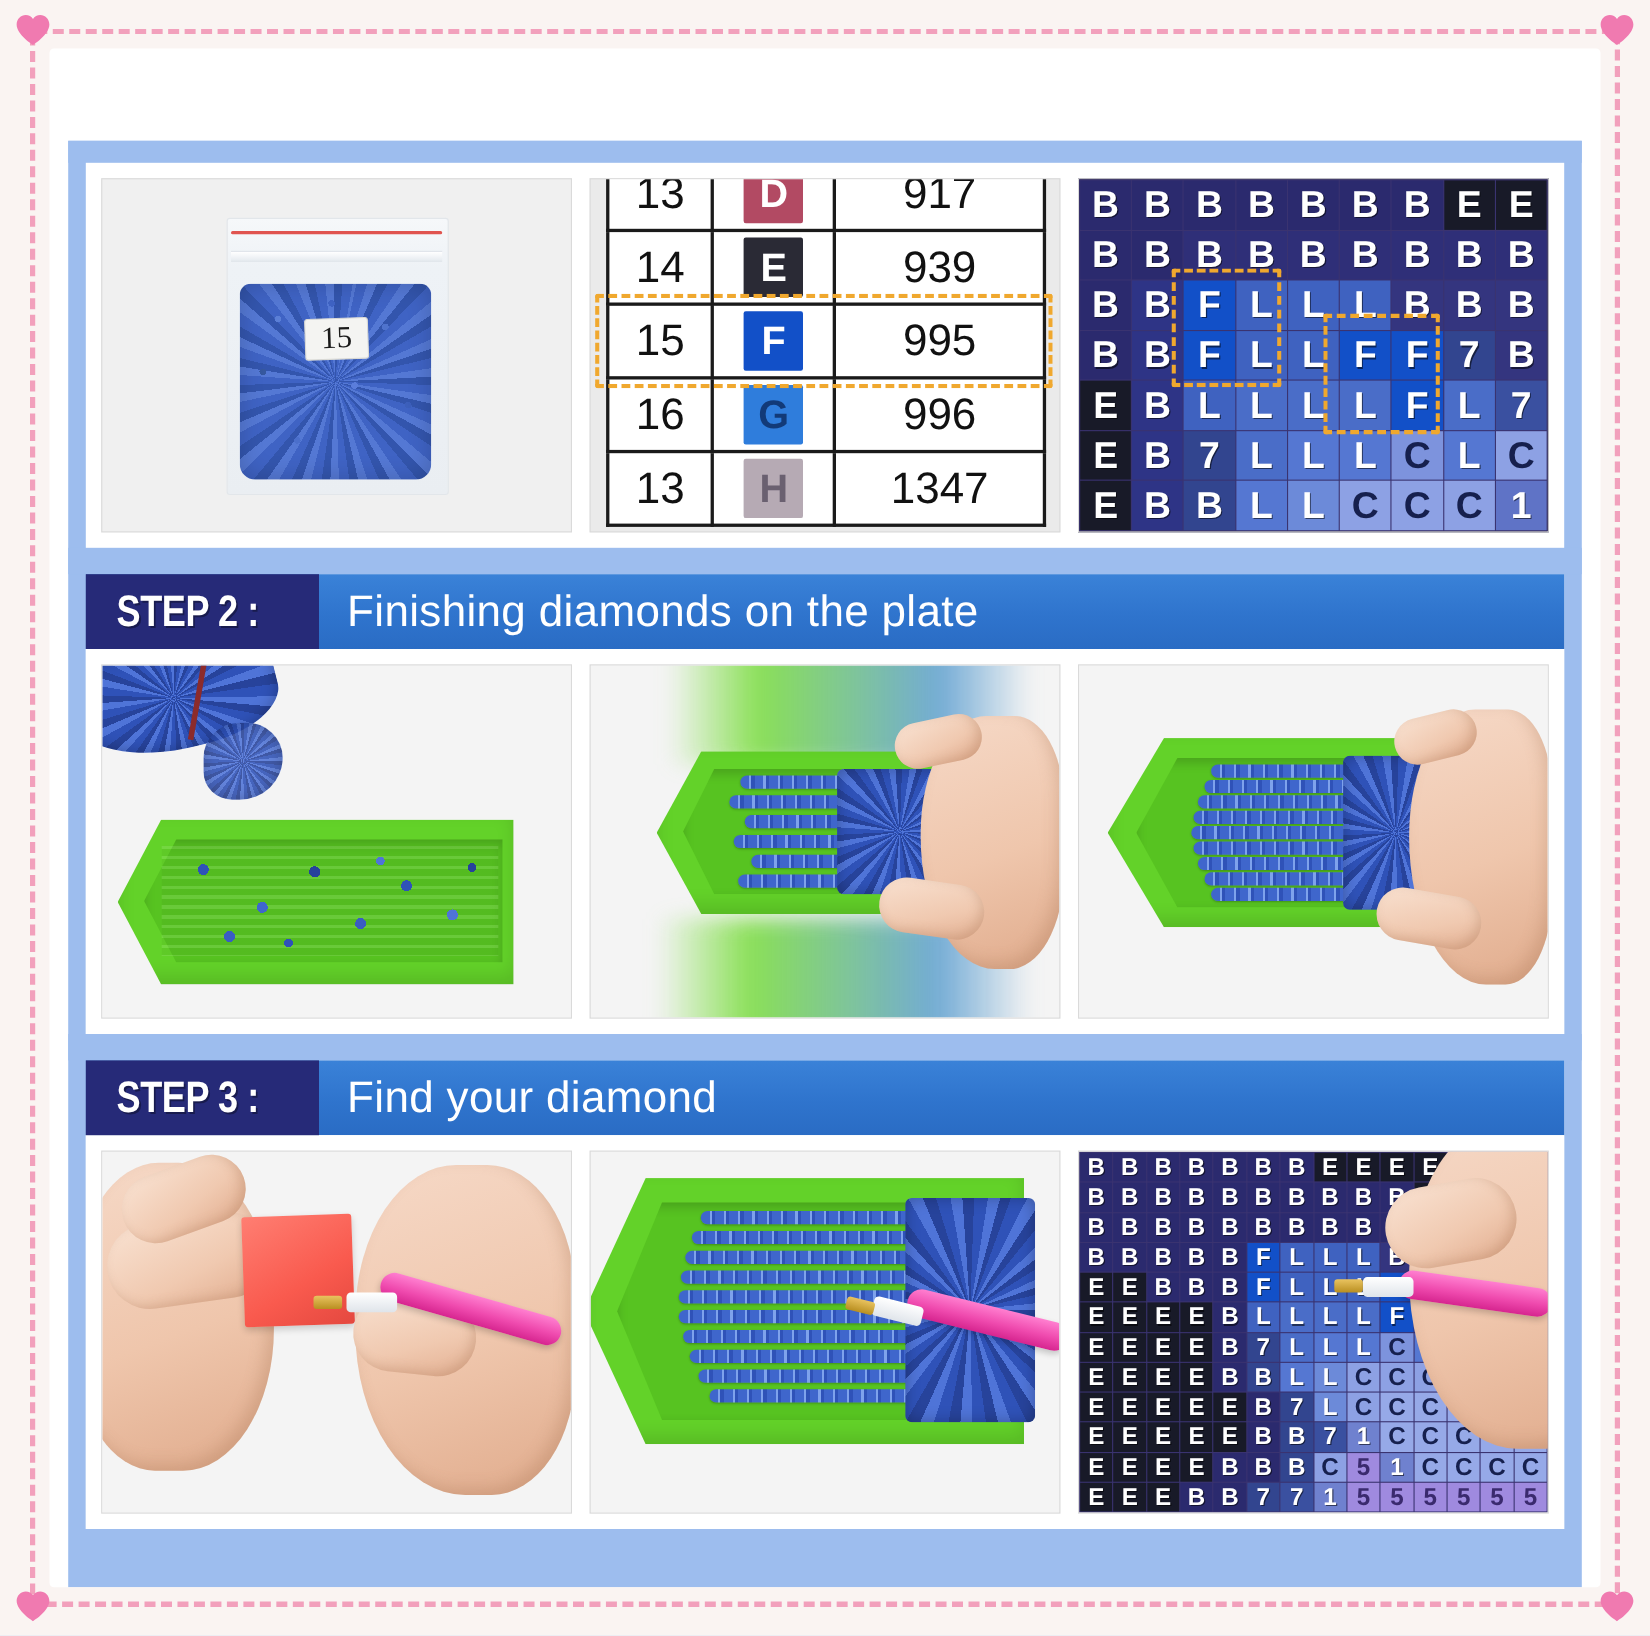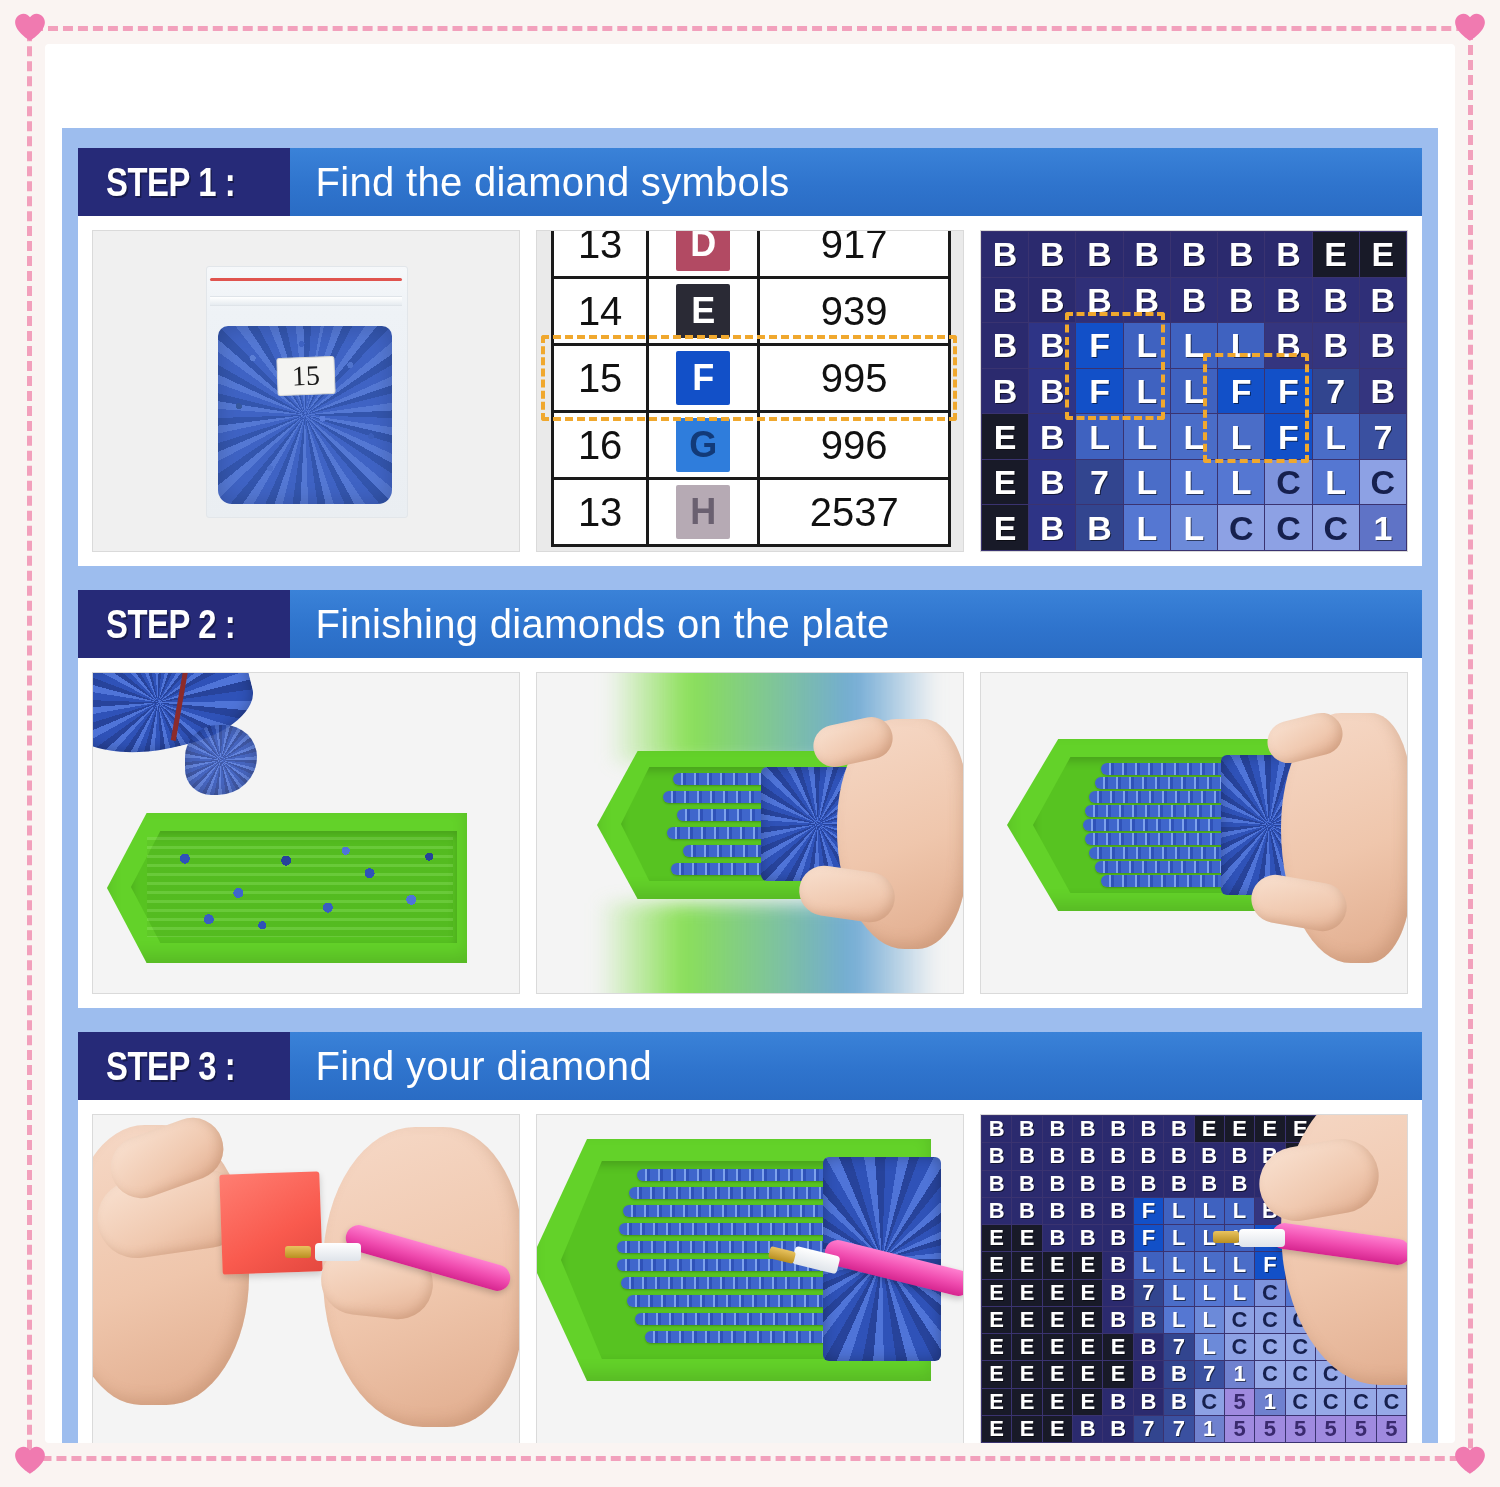--- a/index.html
+++ b/index.html
@@ -336,26 +336,20 @@
   </span>
 
   <div class="inner-card">
 
 
     <div class="steps-panel">
 
       <div class="step-top-gap"></div>
 
       <div class="step s1">
-        <div class="step-header">
-          <div class="step-tag">
-            <span class="step-tag-text">STEP 1 :</span>
-          </div>
-          <div class="step-title">Find the diamond symbols</div>
-        </div>
         <div class="step-body">
 
           <div class="cell photo-bag">
             <div class="bag">
               <div class="bag-body"></div>
               <div class="bag-zip"></div>
               <div class="bag-zip2"></div>
               <div class="bag-beads"></div>
               <div class="bag-label">15</div>
             </div>
@@ -380,21 +374,21 @@
                     <td class="c-dmc">995</td>
                   </tr>
                   <tr>
                     <td class="c-no">16</td>
                     <td class="c-sym"><span class="sym" style="background: rgb(47, 125, 220); color: rgb(18, 58, 120);">G</span></td>
                     <td class="c-dmc">996</td>
                   </tr>
                   <tr>
                     <td class="c-no">13</td>
                     <td class="c-sym"><span class="sym" style="background: rgb(182, 170, 180); color: rgb(106, 96, 112);">H</span></td>
-                    <td class="c-dmc">2537</td>
+                    <td class="c-dmc">1347</td>
                   </tr>
                 </tbody>
             </table>
             <div class="hl-box" style="left:4px;top:104px;right:6px;height:78px;"></div>
           </div>
 
           <div class="cell photo-grid">
             <div class="sym-grid g1" id="grid1" style="grid-template-columns: repeat(9, 1fr); grid-template-rows: repeat(7, 1fr);">
                 <div class="sym-cell" style="background: rgb(43, 42, 110); color: rgb(255, 255, 255);">B</div>
                 <div class="sym-cell" style="background: rgb(43, 42, 110); color: rgb(255, 255, 255);">B</div>

